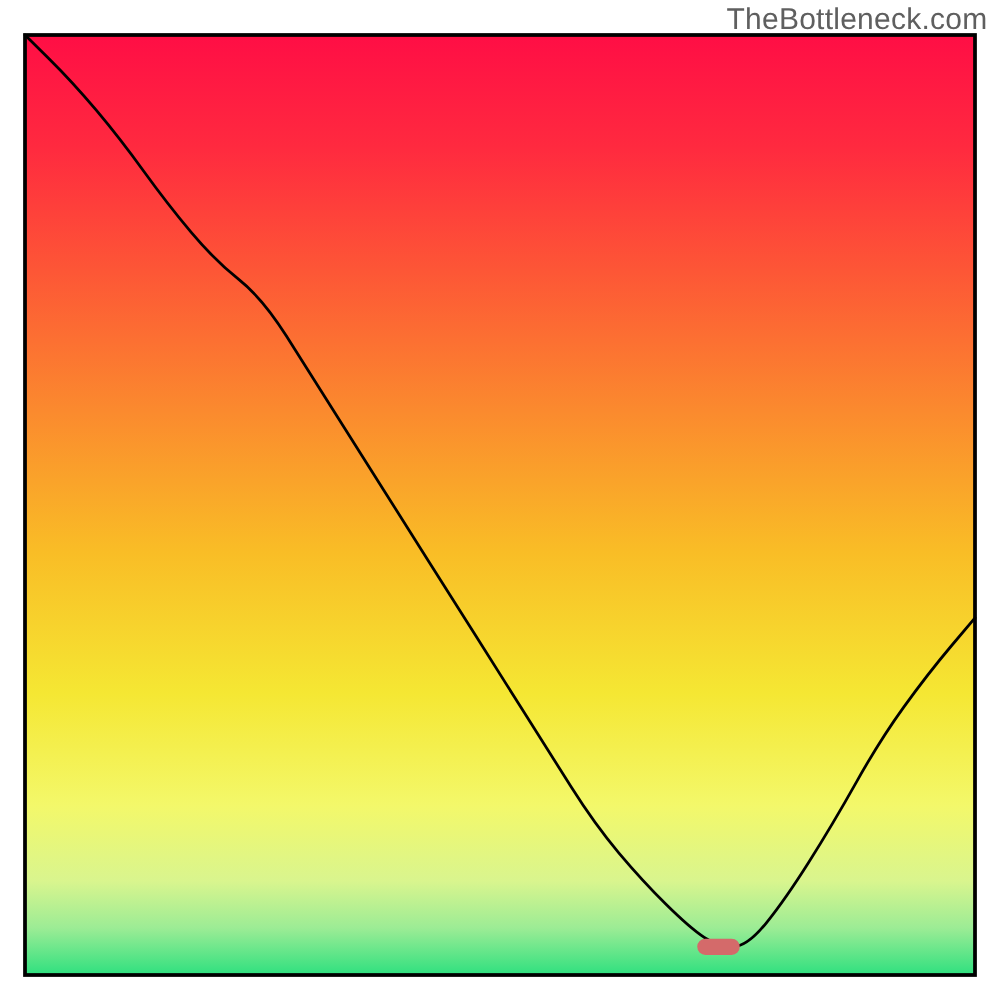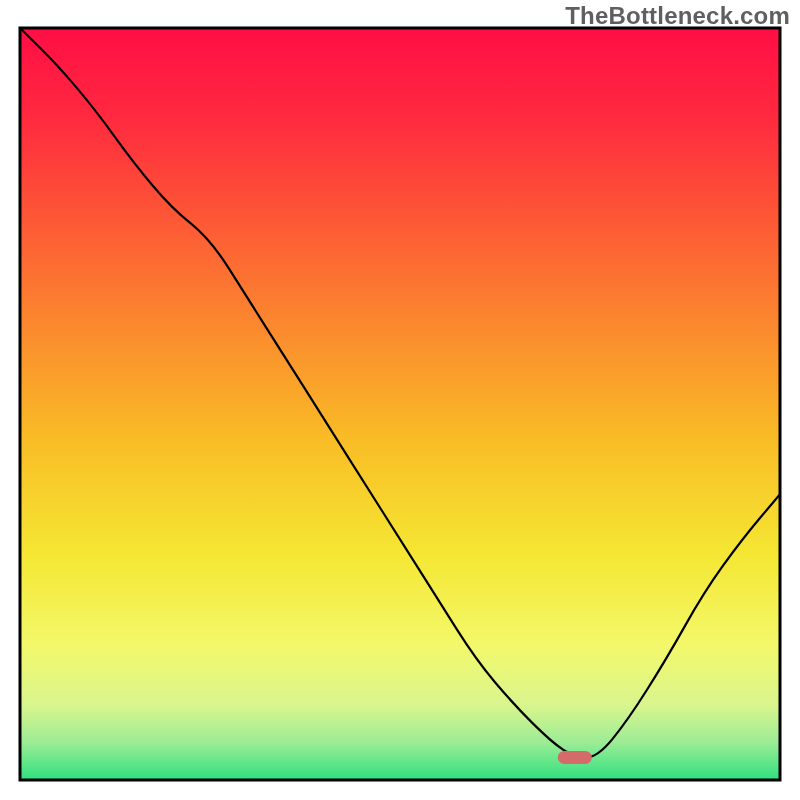--- a/index.html
+++ b/index.html
@@ -13,21 +13,21 @@
   .chart-container {
     position: relative;
     width: 800px;
     height: 800px;
   }
   .watermark {
     position: absolute;
     top: 2px;
     right: 10px;
     font-size: 24px;
-    font-weight: 700;
+    font-weight: 400;
     color: #5f5f5f;
     letter-spacing: 0.2px;
     z-index: 5;
   }
   svg {
     display: block;
   }
 </style>
 </head>
 <body>

